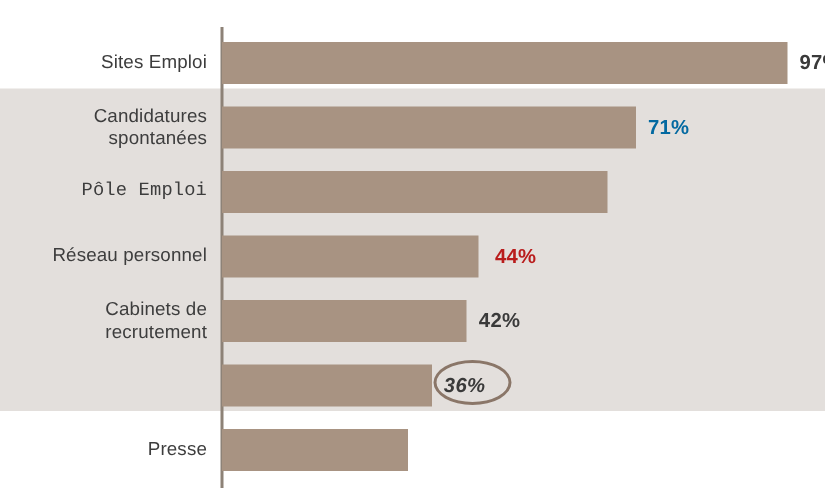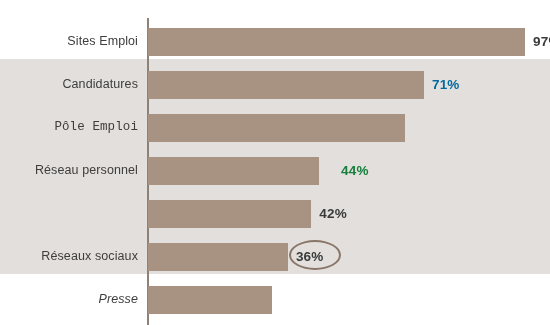--- a/index.html
+++ b/index.html
@@ -103,57 +103,59 @@
             <span>Sites Emploi</span>
           </div>
         </div>
         <div class="bar" style="width: 377px; background: rgb(168, 147, 130);"></div>
         <div class="bar-value" style="left: 533px; color: rgb(58, 58, 58);">97%</div>
       </div>
       <div class="row" style="top: 51px;">
         <div class="row-label">
           <div>
             <span>Candidatures</span>
+            <span>spontanées</span>
           </div>
         </div>
         <div class="bar" style="width: 275.948px; background: rgb(168, 147, 130);"></div>
         <div class="bar-value" style="left: 431.948px; color: #0369a1;">71%</div>
       </div>
       <div class="row" style="top: 94px; font-family: Liberation Mono, monospace;">
         <div class="row-label">
           <div>
             <span>Pôle Emploi</span>
           </div>
         </div>
         <div class="bar" style="width: 256.515px; background: rgb(168, 147, 130);"></div>
       </div>
       <div class="row" style="top: 137px;">
         <div class="row-label">
           <div>
             <span>Réseau personnel</span>
           </div>
         </div>
         <div class="bar" style="width: 171.01px; background: rgb(168, 147, 130);"></div>
-        <div class="bar-value" style="left: 341px; color: #15803d;">44%</div>
+        <div class="bar-value" style="left: 330px; color: #b91c1c;">44%</div>
       </div>
       <div class="row" style="top: 180px;">
+        <div class="row-label">
+          <div>
+            <span>Cabinets de</span>
+            <span>recrutement</span>
+          </div>
+        </div>
         <div class="bar" style="width: 163.237px; background: rgb(168, 147, 130);"></div>
         <div class="bar-value" style="left: 319.237px; color: rgb(58, 58, 58);">42%</div>
       </div>
       <div class="row" style="top: 223px;">
-        <div class="row-label">
-          <div>
-            <span>Réseaux sociaux</span>
-          </div>
-        </div>
         <div class="bar" style="width: 139.918px; background: rgb(168, 147, 130);"></div>
-        <div class="bar-value" style="left: 295.918px; color: rgb(58, 58, 58);">36%</div>
+        <div class="bar-value" style="left: 295.918px; color: rgb(58, 58, 58); font-style: italic;">36%</div>
         <div class="value-ellipse" style="left: 288.918px; top: 5px; width: 48px; height: 26px; border-color: rgb(138, 118, 104);"></div>
       </div>
-      <div class="row" style="top: 266px; font-style: italic;">
+      <div class="row" style="top: 266px;">
         <div class="row-label">
           <div>
             <span>Presse</span>
           </div>
         </div>
         <div class="bar" style="width: 124.371px; background: rgb(168, 147, 130);"></div>
       </div>
     </div>
 
 </div>

